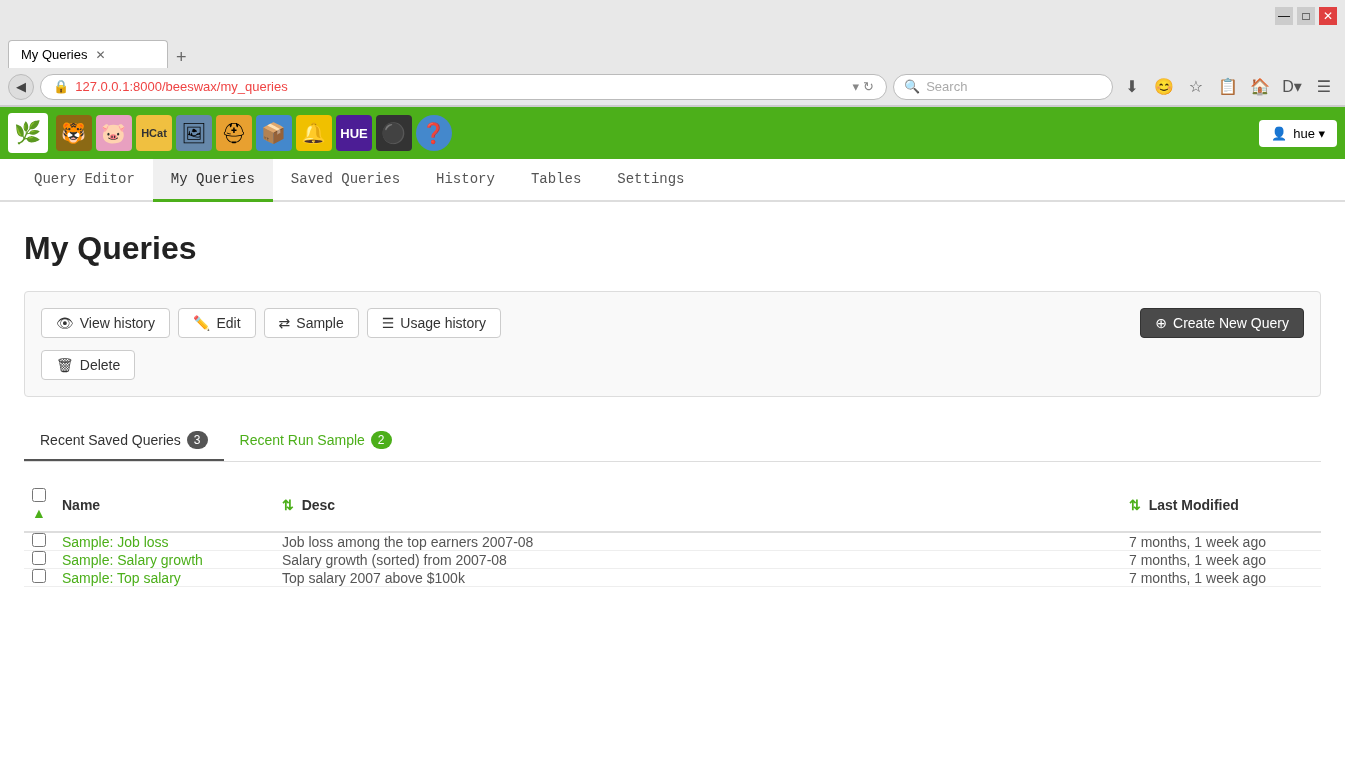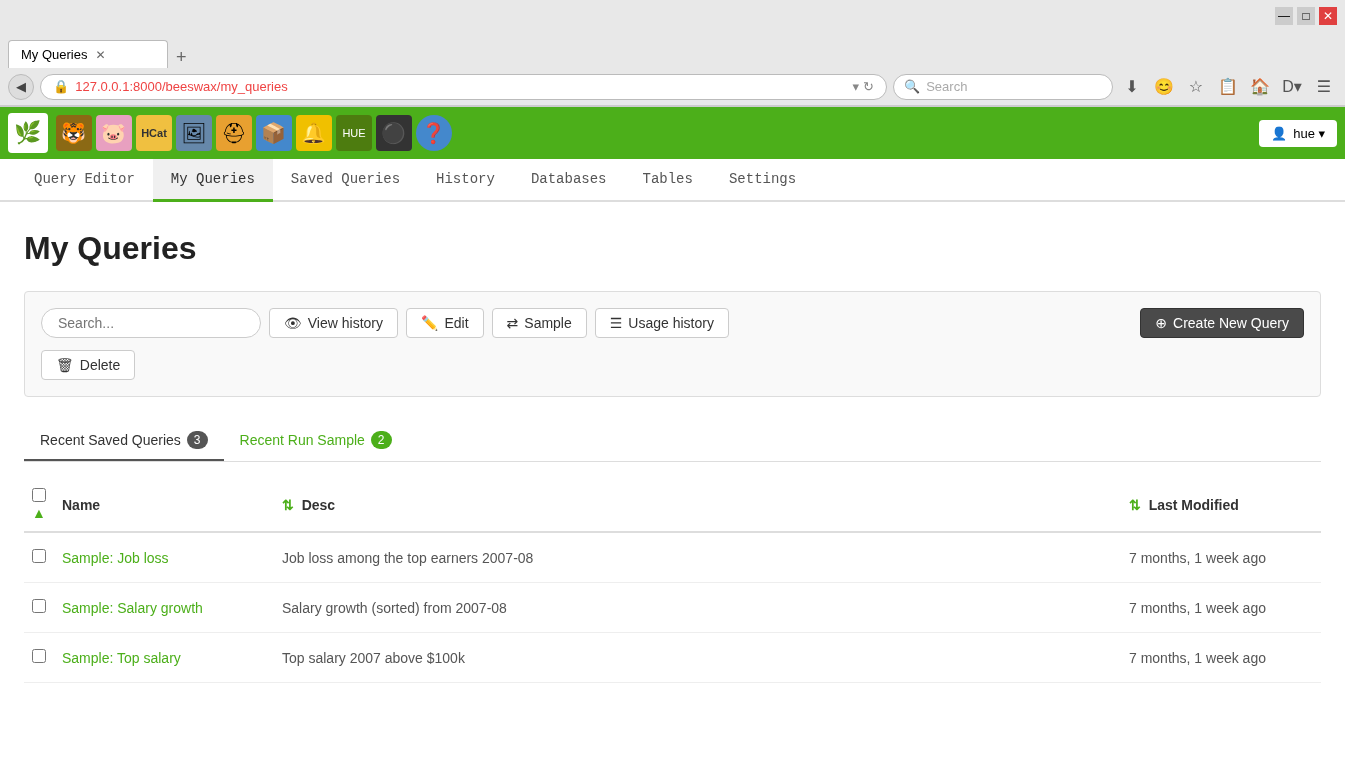--- a/index.html
+++ b/index.html
@@ -54,21 +54,21 @@
     .content-tabs { display: flex; border-bottom: 1px solid #ddd; margin-bottom: 16px; }
     .content-tab { padding: 10px 16px; cursor: pointer; font-size: 14px; color: #666; border-bottom: 2px solid transparent; display: flex; align-items: center; gap: 6px; }
     .content-tab.active { color: #333; border-bottom-color: #555; }
     .content-tab .badge { background: #555; color: white; border-radius: 10px; padding: 2px 7px; font-size: 12px; }
     .content-tab.green-text { color: #4caf1a; }
     .content-tab.green-text .badge { background: #4caf1a; }
 
     
     .data-table { width: 100%; border-collapse: collapse; }
     .data-table th { text-align: left; padding: 10px 8px; border-bottom: 2px solid #ddd; color: #333; font-weight: bold; font-size: 14px; }
-    .data-table td { padding: 16px 8px; border-bottom: 1px solid #eee; font-size: 14px; color: #555; }
+    .data-table td { padding: 0 8px; border-bottom: 1px solid #eee; font-size: 14px; color: #555; }
     .table-link { color: #4caf1a; text-decoration: none; cursor: pointer; }
     .checkbox { width: 14px; height: 14px; cursor: pointer; }
     .col-check { width: 30px; }
     .col-name { width: 220px; }
     .col-modified { width: 200px; }
   </style>
 </head>
 <body>
 
 <div class="browser-chrome">
@@ -118,45 +118,43 @@
     <span style="font-size:22px;">🌿</span>
   </div>
   <div class="app-icons">
     <div class="app-icon" style="background:#8B6914;">🐯</div>
     <div class="app-icon" style="background:#e8a0c0;">🐷</div>
     <div class="app-icon" style="background:#f0c040; color:#333; font-size:11px; font-weight:bold;">HCat</div>
     <div class="app-icon" style="background:#6688aa;">🖼</div>
     <div class="app-icon" style="background:#e8a030;">⛑</div>
     <div class="app-icon" style="background:#4488cc;">📦</div>
     <div class="app-icon" style="background:#f0c000;">🔔</div>
-    <div class="app-icon" style="background:#4d7c0f; color:white; font-size:11px;">HUE</div>
+    <div class="app-icon" style="background:#4c1d95; color:white; font-size:13px;font-weight:bold;">HUE</div>
     <div class="app-icon" style="background:#333;">⚫</div>
     <div class="app-icon" style="background:#4488cc; border-radius:50%;">❓</div>
   </div>
   <button class="user-btn">
     <span>👤</span>
     <span>hue ▾</span>
   </button>
 </div>
 
 <div class="nav-tabs">
   <a class="nav-tab">Query Editor</a>
   <a class="nav-tab active">My Queries</a>
   <a class="nav-tab">Saved Queries</a>
   <a class="nav-tab">History</a>
-  <a class="nav-tab">Databases</a>
   <a class="nav-tab">Tables</a>
   <a class="nav-tab">Settings</a>
 </div>
 
 <div class="main-content">
   <h1 class="page-title">My Queries</h1>
 
   <div class="query-toolbar">
-    <input type="text" class="search-input" placeholder="Search..." style="">
 
     <button class="toolbar-btn">
       <span>👁</span>
       <span>View history</span>
     </button>
 
     <button class="toolbar-btn">
       <span>✏️</span>
       <span>Edit</span>
     </button>

